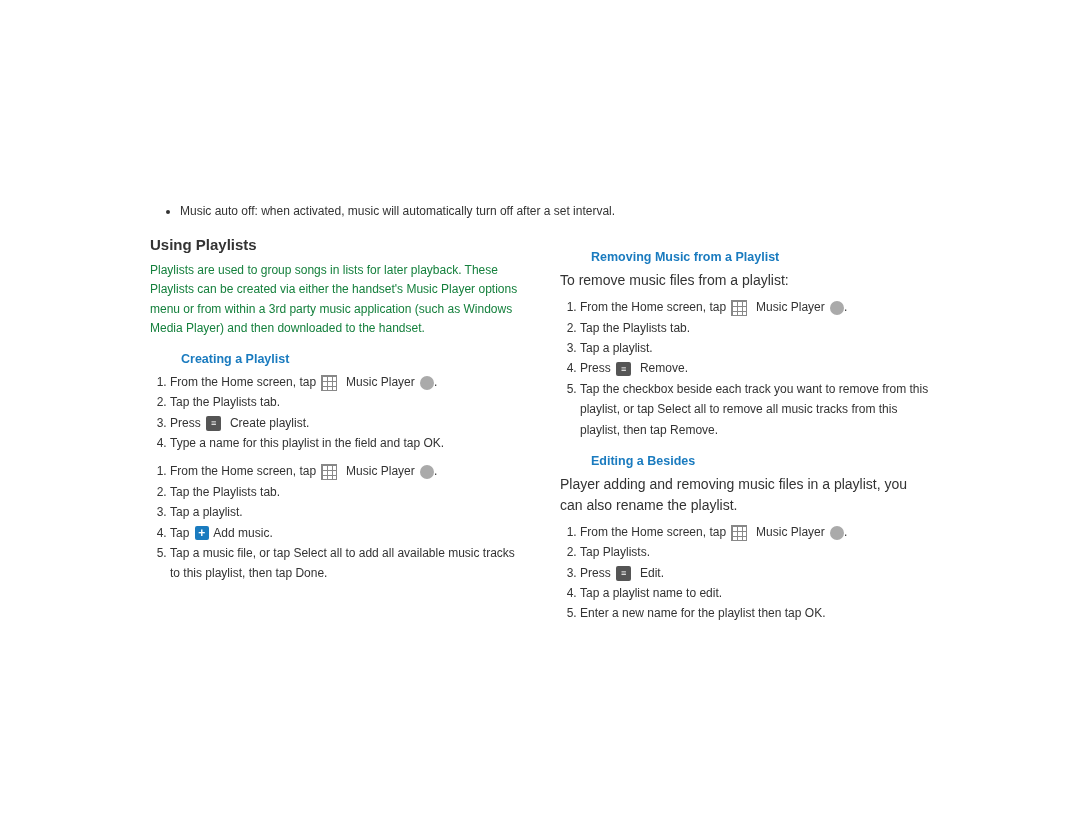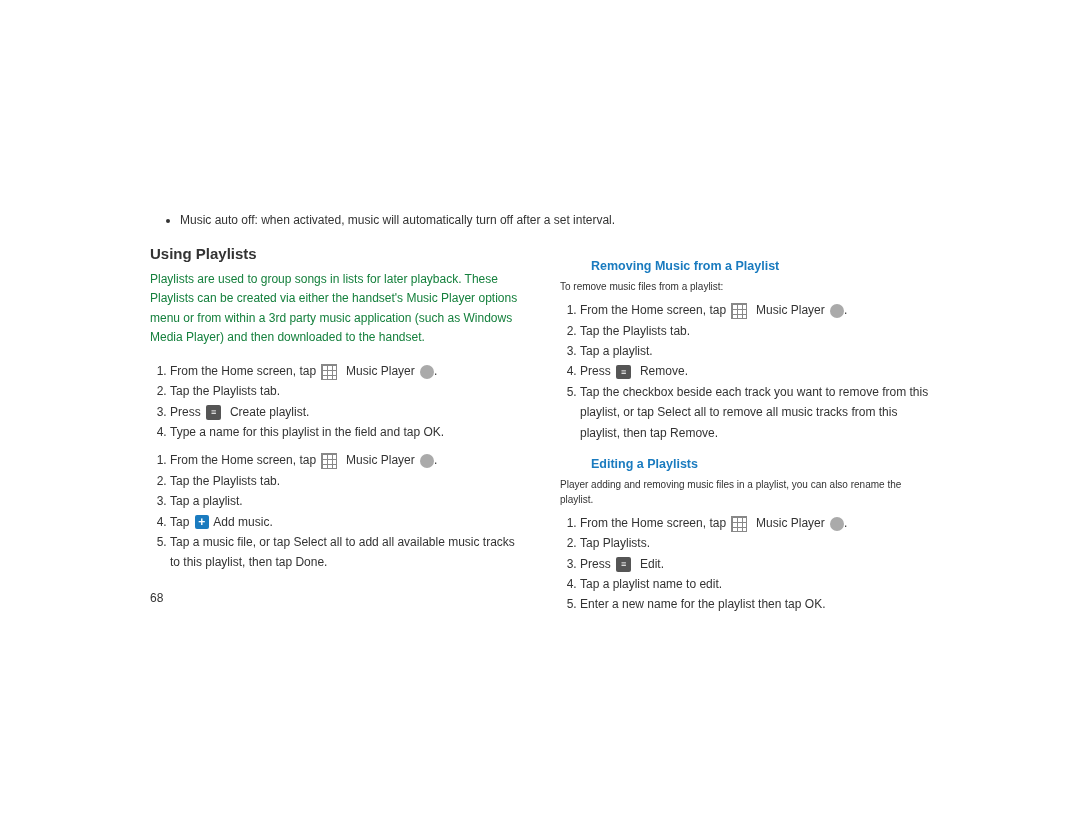--- a/index.html
+++ b/index.html
@@ -56,21 +56,21 @@
     }
     .subsection-title {
       font-size: 12.5px;
       color: #1a7bbf;
       font-weight: bold;
       margin-bottom: 6px;
       margin-top: 14px;
       padding-left: 31px;
     }
     .subsection-desc {
-      font-size: 10px;
+      font-size: 14px;
       line-height: 1.5;
       color: #333;
       margin-bottom: 6px;
     }
     ol {
       padding-left: 20px;
       margin-bottom: 8px;
     }
     ol li {
       font-size: 12px;
@@ -141,20 +141,21 @@
     </ul>
   </div>
 
   <div class="two-col">
 
     <div class="col-left">
 
       <div class="section-title">Using Playlists</div>
       <div class="section-description">Playlists are used to group songs in lists for later playback. These Playlists can be created via either the handset's Music Player options menu or from within a 3rd party music application (such as Windows Media Player) and then downloaded to the handset.</div>
 
+      <div class="subsection-title">Creating a Playlist</div>
       <ol>
         <li>
           From the Home screen, tap
           <span class="grid-icon"></span>
           &nbsp;Music Player
           <span class="circle-icon"></span>.
         </li>
         <li>Tap the Playlists tab.</li>
         <li>
           Press <span class="menu-btn">≡</span>&nbsp; Create playlist.
@@ -170,21 +171,20 @@
           <span class="circle-icon"></span>.
         </li>
         <li>Tap the Playlists tab.</li>
         <li>Tap a playlist.</li>
         <li>
           Tap <span class="plus-icon">+</span> Add music.
         </li>
         <li>Tap a music file, or tap Select all to add all available music tracks to this playlist, then tap Done.</li>
       </ol>
 
-      <div class="page-number">68</div>
     </div>
 
     <div class="col-right">
 
       <div class="subsection-title">Removing Music from a Playlist</div>
       <div class="subsection-desc">To remove music files from a playlist:</div>
       <ol>
         <li>
           From the Home screen, tap
           <span class="grid-icon"></span>
@@ -192,21 +192,21 @@
           <span class="circle-icon"></span>.
         </li>
         <li>Tap the Playlists tab.</li>
         <li>Tap a playlist.</li>
         <li>
           Press <span class="menu-btn">≡</span>&nbsp; Remove.
         </li>
         <li>Tap the checkbox beside each track you want to remove from this playlist, or tap Select all to remove all music tracks from this playlist, then tap Remove.</li>
       </ol>
 
-      <div class="subsection-title">Editing a Playlists</div>
+      <div class="subsection-title">Editing a Besides</div>
       <div class="subsection-desc">Player adding and removing music files in a playlist, you can also rename the playlist.</div>
       <ol>
         <li>
           From the Home screen, tap
           <span class="grid-icon"></span>
           &nbsp;Music Player
           <span class="circle-icon"></span>.
         </li>
         <li>Tap Playlists.</li>
         <li>

